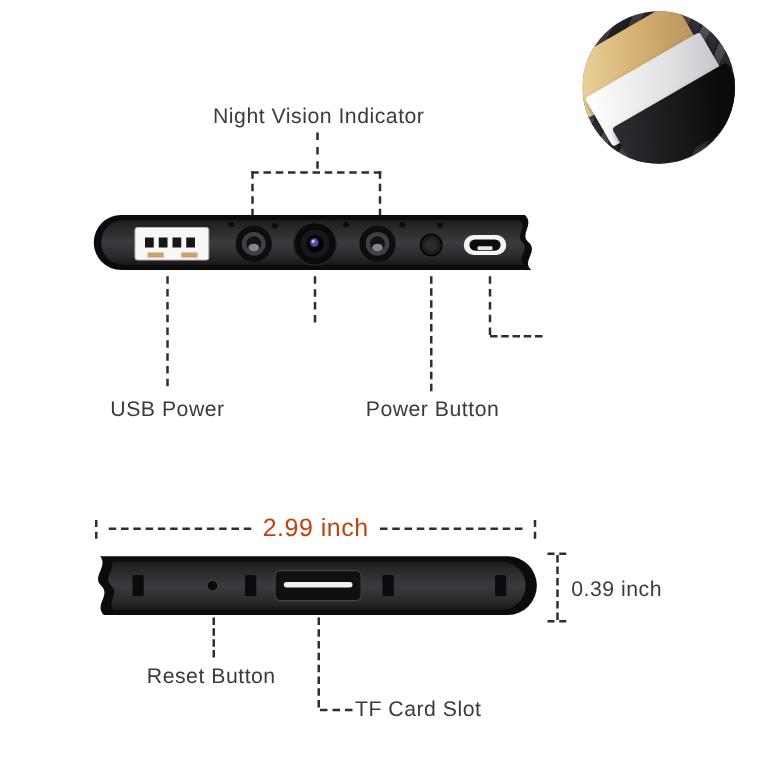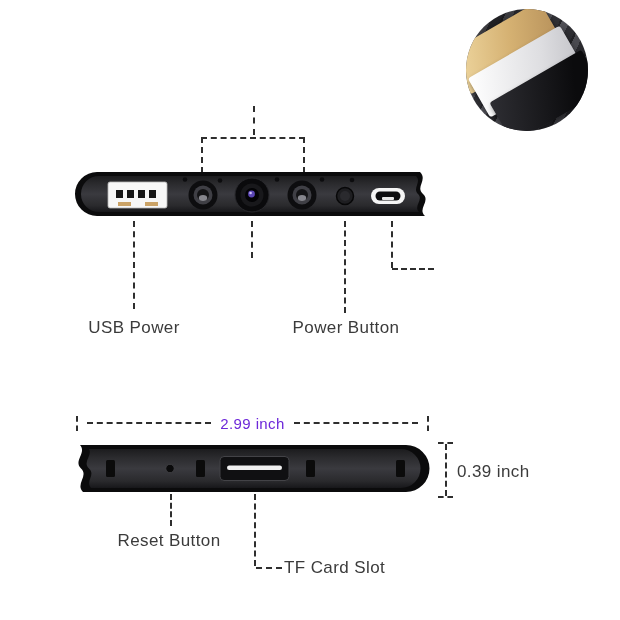--- a/index.html
+++ b/index.html
@@ -8,21 +8,21 @@
   
   .vline{position:absolute;width:0;border-left:2px dashed #2e2e2e;}
   .hline{position:absolute;height:0;border-top:2px dashed #2e2e2e;}
   .bracket{position:absolute;border:2px dashed #2e2e2e;border-bottom:none;}
   .lbl{position:absolute;font-size:17px;color:#3b3b3b;letter-spacing:.4px;white-space:nowrap;}
   .center{text-align:center;}
   
   .dim-h{position:absolute;left:76px;top:413px;width:353px;height:20px;display:flex;align-items:center;}
   .tick-v{height:15px;border-left:2px dashed #2e2e2e;}
   .dimdash{flex:1;height:0;border-top:2px dashed #2e2e2e;margin:0 9px;}
-  .dim-h .lbl-inline{font-size:15px;color:#6d28d9;letter-spacing:.4px;white-space:nowrap;}
+  .dim-h .lbl-inline{font-size:20px;color:#c2410c;letter-spacing:.4px;white-space:nowrap;}
   .tick-h{position:absolute;width:15px;height:0;border-top:2px dashed #2e2e2e;}
   
   .devsvg{position:absolute;}
   
   .inset{position:absolute;left:466px;top:9px;width:122px;height:122px;border-radius:50%;overflow:hidden;
     background:
       radial-gradient(circle at 28% 18%, rgba(0,0,0,.5), transparent 42%),
       repeating-linear-gradient(115deg, rgba(8,8,10,.55) 0 2px, rgba(120,120,128,.18) 2px 9px, rgba(18,18,22,.45) 9px 18px),
       linear-gradient(135deg,#5c5c62,#2c2c31);}
   .card{position:absolute;border-radius:3px;transform:rotate(-30deg);box-shadow:0 3px 5px rgba(0,0,0,.45);}
@@ -39,20 +39,21 @@
 <body>
 
 <div class="canvas">
 
   <div class="inset">
     <div class="card gold"></div>
     <div class="card silver"></div>
     <div class="card black"></div>
   </div>
 
+  <div class="lbl center" style="left:130px;top:83px;width:250px;">Night Vision Indicator</div>
   <div class="vline" style="left:253px;top:106px;height:29px;"></div>
   <div class="bracket" style="left:201px;top:137px;width:100px;height:34px;"></div>
 
   <svg class="devsvg" style="left:74px;top:171px;" width="356" height="46" viewBox="0 0 356 46">
     <defs>
       <linearGradient id="fg" x1="0" y1="0" x2="0" y2="1">
         <stop offset="0" stop-color="#1c1c1e"></stop>
           <stop offset="0.22" stop-color="#2b2b2e"></stop>
         <stop offset="0.5" stop-color="#3a3a3f"></stop>
           <stop offset="0.82" stop-color="#2a2a2d"></stop>

